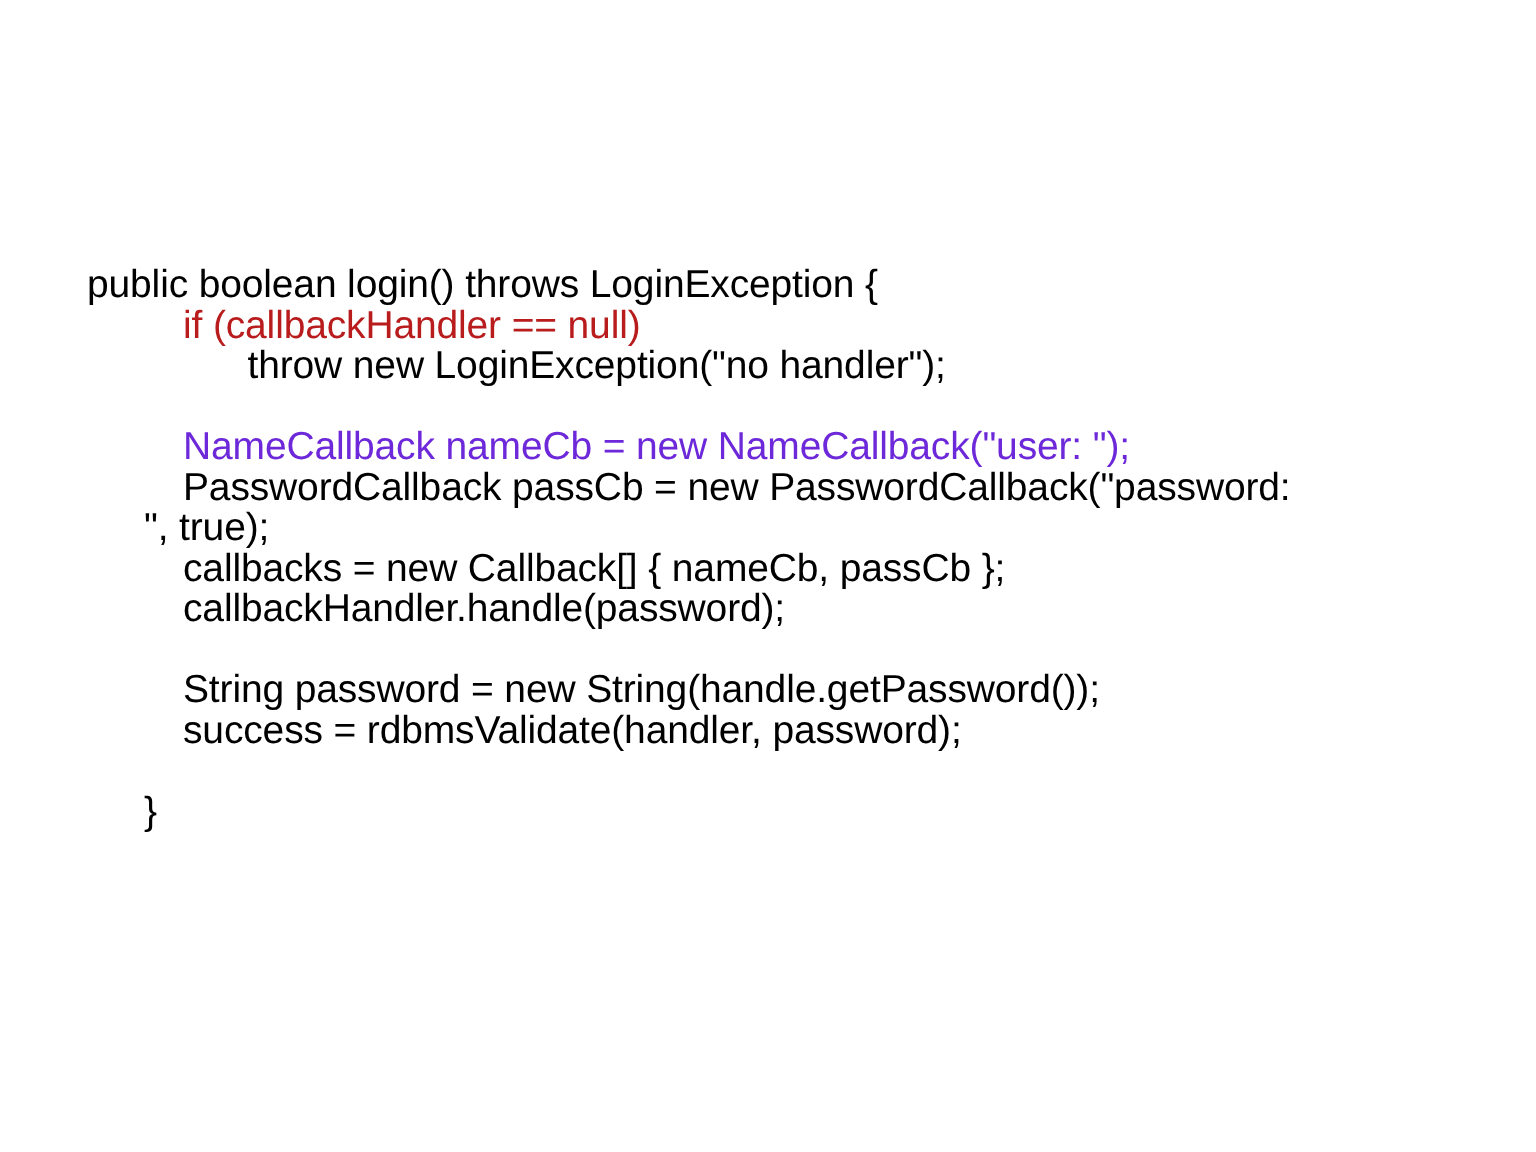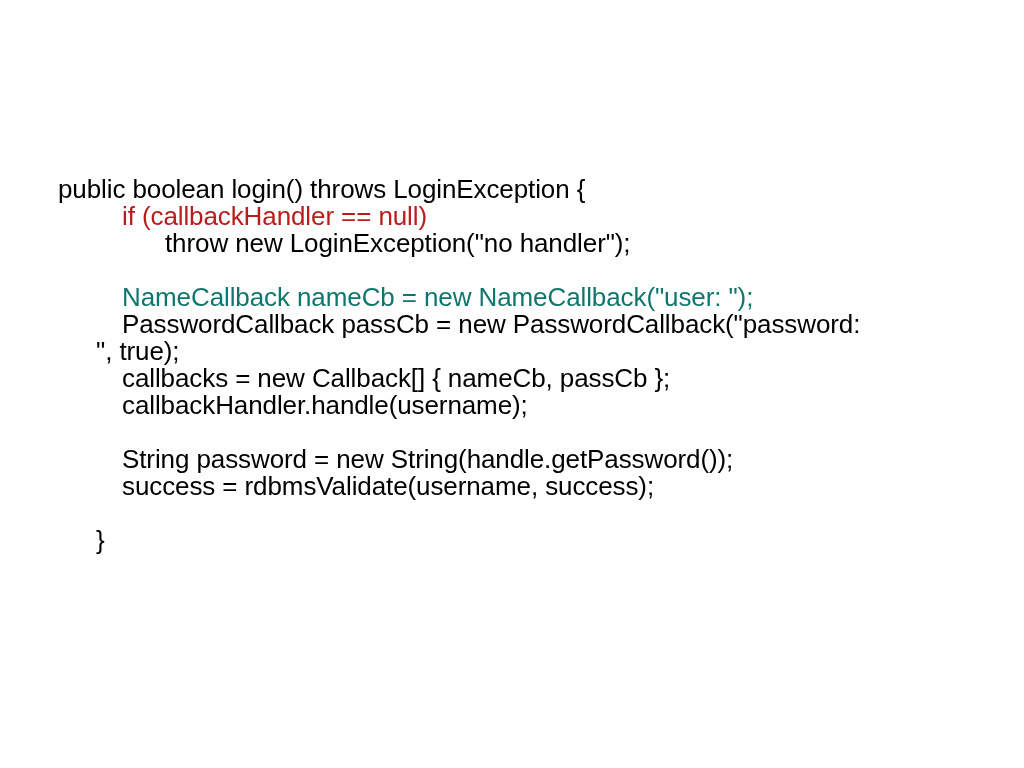--- a/index.html
+++ b/index.html
@@ -51,24 +51,24 @@
 </style>
 </head>
 <body>
 
 <div id="slide" style="background: rgb(255, 255, 255);">
   <div id="code-block">
       <div class="code-line ind-0" style="color: rgb(0, 0, 0);">public boolean login() throws LoginException {</div>
       <div class="code-line ind-1" style="color: #b91c1c;">if (callbackHandler == null)</div>
       <div class="code-line ind-2" style="color: rgb(0, 0, 0);">throw new LoginException("no handler");</div>
       <div class="code-line ind-0 blank" style="color: rgb(0, 0, 0);"></div>
-      <div class="code-line ind-1" style="color: #0f766e;">NameCallback nameCb = new NameCallback("user: ");</div>
+      <div class="code-line ind-1" style="color: #6d28d9;">NameCallback nameCb = new NameCallback("user: ");</div>
       <div class="code-line ind-1" style="color: rgb(0, 0, 0);">PasswordCallback passCb = new PasswordCallback("password:</div>
       <div class="code-line ind-wrap" style="color: rgb(0, 0, 0);">", true);</div>
       <div class="code-line ind-1" style="color: rgb(0, 0, 0);">callbacks = new Callback[] { nameCb, passCb };</div>
-      <div class="code-line ind-1" style="color: rgb(0, 0, 0);">callbackHandler.handle(username);</div>
+      <div class="code-line ind-1" style="color: rgb(0, 0, 0);">callbackHandler.handle(password);</div>
       <div class="code-line ind-0 blank" style="color: rgb(0, 0, 0);"></div>
       <div class="code-line ind-1" style="color: rgb(0, 0, 0);">String password = new String(handle.getPassword());</div>
-      <div class="code-line ind-1" style="color: rgb(0, 0, 0);">success = rdbmsValidate(username, success);</div>
+      <div class="code-line ind-1" style="color: rgb(0, 0, 0);">success = rdbmsValidate(handler, password);</div>
       <div class="code-line ind-0 blank" style="color: rgb(0, 0, 0);"></div>
       <div class="code-line ind-wrap" style="color: rgb(0, 0, 0);">}</div>
     </div>
 </div>
 
 </body></html>

